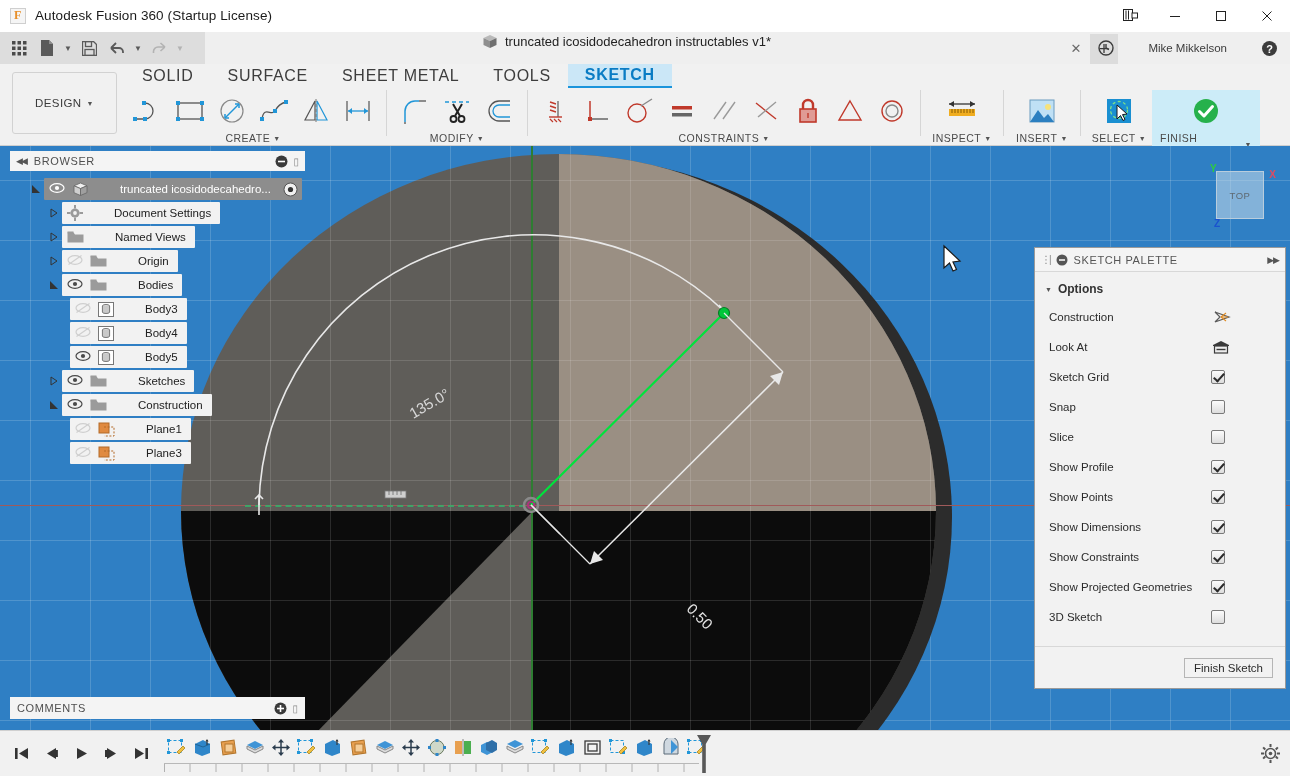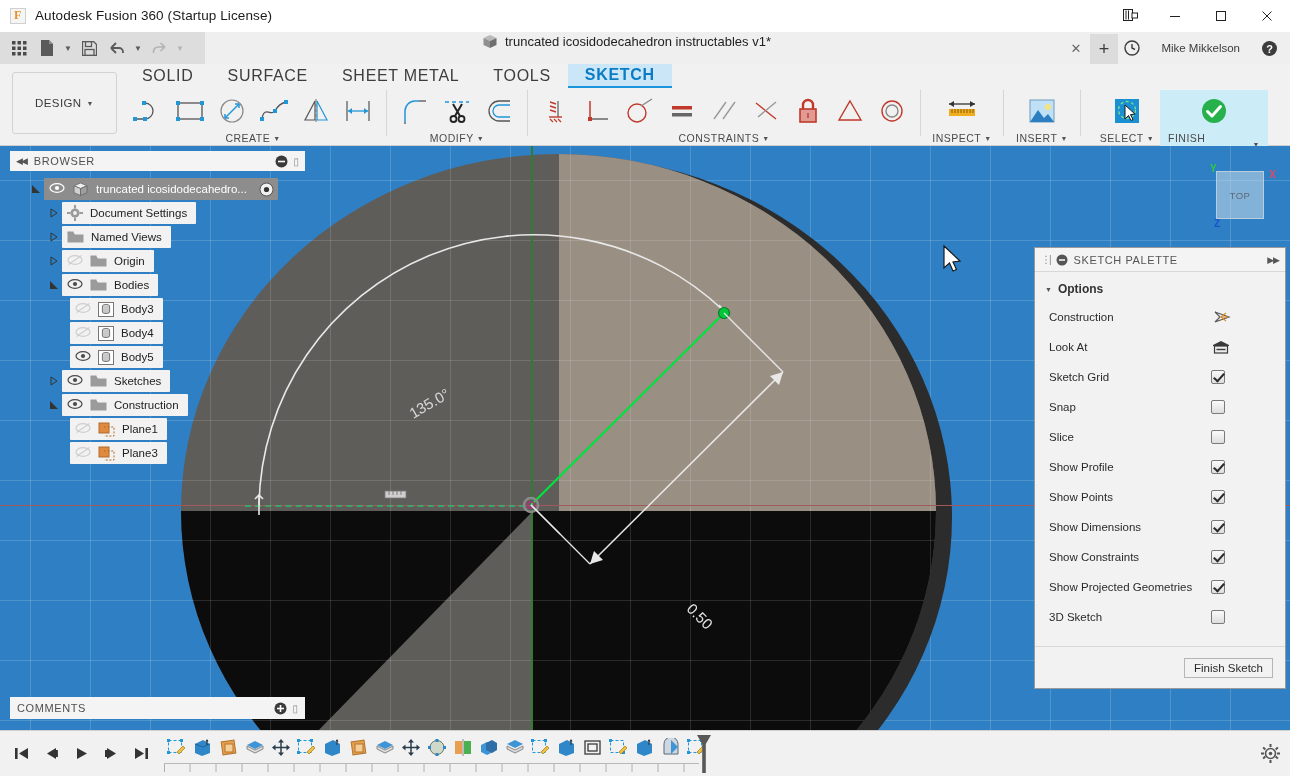--- a/index.html
+++ b/index.html
@@ -61,21 +61,21 @@
     display:flex; align-items:center; justify-content:center;
     color:#6a6a6a; font-size:13px;
   }
   .tab-new {
     position:absolute; left:1090px; top:2px; width:28px; height:30px;
     background:#dcdcdc; display:flex; align-items:center; justify-content:center;
     color:#3a3a3a; font-size:18px; line-height:1;
   }
   .tab-right {
     position:absolute; right:0; top:0; height:32px; display:flex; align-items:center;
-    gap:6px; padding-right:8px;
+    gap:19px; padding-right:8px;
   }
   .acct-name { font-size:11.5px; color:#3c3c3c; padding:0 10px; }
   .rt-ico { width:26px; height:26px; display:flex; align-items:center; justify-content:center; color:#3c3c3c; }
 
   
   .ribbon {
     position:absolute; left:0; top:64px; width:1290px; height:82px;
     background:#f1f1f1; border-bottom:1px solid #cfcfcf;
   }
   .design-box {
@@ -170,21 +170,21 @@
   .bh-right { margin-left:auto; display:flex; align-items:center; gap:5px; }
   .tree { position:absolute; left:10px; top:177px; width:300px; }
   .trow { display:flex; align-items:center; height:24px; font-size:11.5px; color:#222; }
   .twist { width:16px; display:flex; align-items:center; justify-content:center; flex:0 0 auto; }
   .trow-body {
     display:flex; align-items:center; gap:7px; height:22px;
     background:#f2f2f2; padding:0 9px 0 5px; border-radius:1px;
   }
   .trow.root .trow-body { background:#8d8d8d; color:#fff; padding-right:4px; }
   .eye { width:16px; height:14px; flex:0 0 auto; }
-  .tname { white-space:nowrap; }
+  .tname { white-space:nowrap;margin-left:24px; }
 
   
   .comments {
     position:absolute; left:10px; top:697px; width:295px; height:22px;
     background:#f4f4f4; display:flex; align-items:center; padding:0 7px;
   }
   .cm-title{ font-size:11px; color:#4f4f4f; letter-spacing:0.6px; }
   .cm-right{ margin-left:auto; display:flex; align-items:center; gap:5px; }
 
   
@@ -568,21 +568,21 @@
           </div>
         </div>
         <div class="panel-label">
           <span>INSERT</span>
           <span class="caret">▼</span>
         </div>
       </div>
 
       <div class="sep"></div>
 
-      <div class="panel" style="width:66px;margin-left:8px;">
+      <div class="panel" style="width:66px;">
         <div class="panel-icons" style="justify-content:center;width:66px;">
           <div class="tool">
             <svg width="34" height="30" viewBox="0 0 34 30">
                 <rect x="5" y="3" width="24" height="24" fill="#1a8fd1"></rect>
                 <circle cx="17" cy="14" r="8.5" fill="none" stroke="#7de08a" stroke-width="1.3" stroke-dasharray="3 2.5"></circle>
                 <path d="M15 9 L15 23 L18.5 19.5 L21 24.5 L23 23.5 L20.5 18.6 L25 18 Z" fill="#fff" stroke="#1b1b1b" stroke-width="1"></path>
               </svg>
           </div>
         </div>
         <div class="panel-label">

